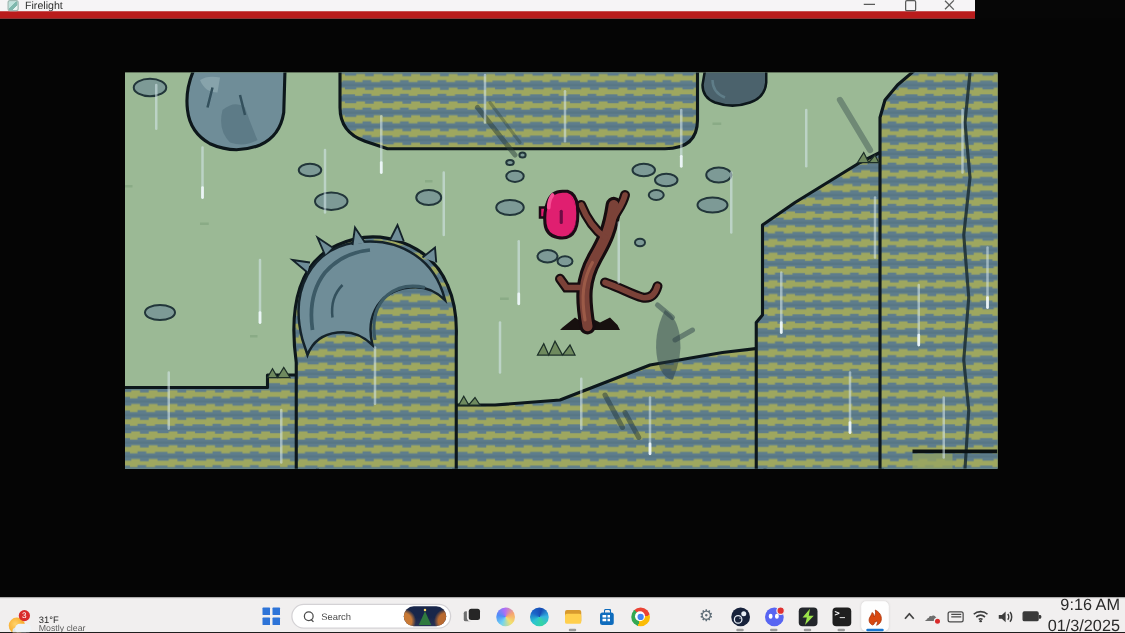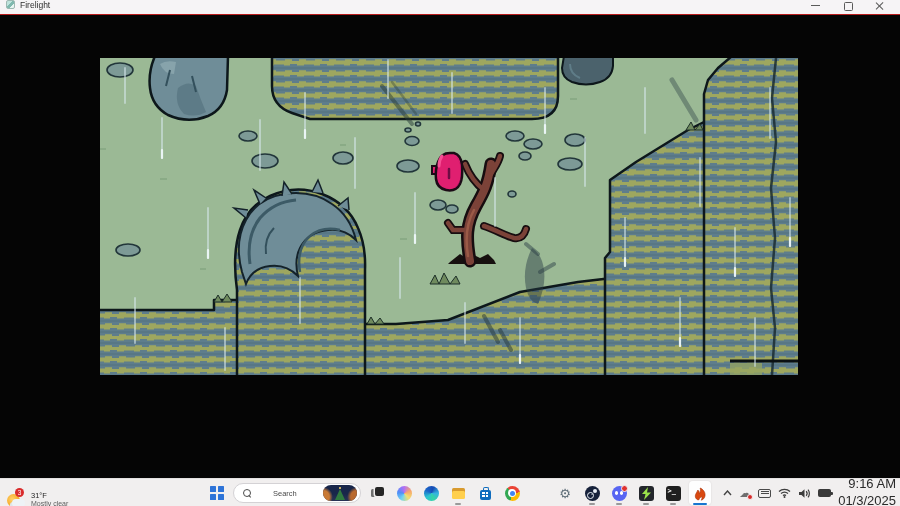--- a/index.html
+++ b/index.html
@@ -1,23 +1,23 @@
 <!DOCTYPE html>
 <html style="--ground: #9bb995; --ground-fleck: #8aab86; --cliff-teal: #5e7d8c; --cliff-stripe: #9ea75f; --cliff-dark: #0d171b; --boulder: #6f8d98; --boulder-shadow: #5b7884; --rock: #7d9a96; --trunk: #7b4238; --trunk-light: #9b5a47; --blob-pink: #e01f70; --blob-dark: #97115a; --rain: #d7e9ee; --accent-blue: #1876d0;"><head>
 <meta charset="utf-8">
 <style>
   html,body{margin:0;padding:0;background:#000;}
   *{box-sizing:border-box;}
   #screen{position:relative;width:900px;height:506px;overflow:hidden;
     font-family:"Liberation Sans",sans-serif;background:#060606;}
 
   
-  .titlebar{position:absolute;top:0;left:0;width:900px;height:15px;
-    background:#f6f4f6;border-bottom:1px solid #b91c1c;
-    display:flex;align-items:flex-start;padding:0 6px;}
+  .titlebar{position:absolute;top:0;left:0;width:780px;height:15px;
+    background:#f6f4f6;border-bottom:6px solid #b91c1c;
+    display:flex;align-items:flex-end;padding:0 6px;}
   .win-ico{width:9px;height:9px;border-radius:2px;margin-right:5px;
     background:linear-gradient(135deg,#bfe3dd 0 40%,#7fb8ae 40% 70%,#e8f4f1 70%);
     border:1px solid #9db8b2;}
   .win-title{font-size:8.5px;color:#2e2e2e;}
   .win-controls{margin-left:auto;display:flex;align-items:center;gap:19px;padding-right:8px;}
   .wc{width:13px;height:11px;position:relative;cursor:pointer;}
   .wc-min::after{content:"";position:absolute;left:2px;right:2px;top:5px;height:1.4px;background:#5a5a5a;}
   .wc-max::after{content:"";position:absolute;left:2.5px;top:1.5px;width:7px;height:7px;
     border:1.3px solid #5a5a5a;border-radius:1.5px;}
   .wc-close::before,.wc-close::after{content:"";position:absolute;left:6px;top:0.5px;width:1.4px;height:10px;background:#5a5a5a;}
@@ -49,21 +49,21 @@
     border-radius:4px;cursor:pointer;flex:0 0 auto;}
   .slot.running::after{content:"";position:absolute;bottom:0;left:50%;transform:translateX(-50%);
     width:6px;height:2.4px;border-radius:2px;background:#9a9a9a;}
   .slot.active{background:rgba(255,255,255,.9);box-shadow:0 0 2px rgba(0,0,0,.12);}
   .slot.active::after{width:14px;background:#1876d0;}
 
   .start-logo{width:14px;height:14px;display:grid;grid-template-columns:6.4px 6.4px;grid-template-rows:6.4px 6.4px;gap:1.2px;}
   .start-logo i{background:#2e74d8;border-radius:0.5px;}
 
   .search-pill{position:relative;width:128px;height:20px;border-radius:10px;background:#fff;
-    border:1px solid #d4d2d5;display:flex;align-items:center;padding:0 3px 0 9px;gap:21px;cursor:text;}
+    border:1px solid #d4d2d5;display:flex;align-items:center;padding:0 3px 0 9px;gap:5px;cursor:text;}
   .mag{position:relative;width:9px;height:9px;flex:0 0 auto;}
   .mag::before{content:"";position:absolute;left:0;top:0;width:6px;height:6px;border:1.3px solid #4c4c4c;border-radius:50%;}
   .mag::after{content:"";position:absolute;left:6.2px;top:6.2px;width:3.4px;height:1.3px;background:#4c4c4c;transform:rotate(45deg);transform-origin:0 0;}
   .search-txt{font-size:7.5px;color:#4a4a4a;flex:1;}
   .search-thumb{width:34px;height:16px;border-radius:8px;overflow:hidden;position:relative;flex:0 0 auto;
     background:linear-gradient(180deg,#18264a 0 55%,#2a3356 100%);}
   .search-thumb .glowL{position:absolute;left:0;top:2px;width:10px;height:14px;background:radial-gradient(circle at 0 70%,#c97a36 0 45%,transparent 70%);}
   .search-thumb .glowR{position:absolute;right:0;top:2px;width:10px;height:14px;background:radial-gradient(circle at 100% 70%,#b96a30 0 45%,transparent 70%);}
   .search-thumb .tree{position:absolute;left:50%;bottom:1px;transform:translateX(-50%);
     width:0;height:0;border-left:5px solid transparent;border-right:5px solid transparent;border-bottom:11px solid #2f7a3f;}

